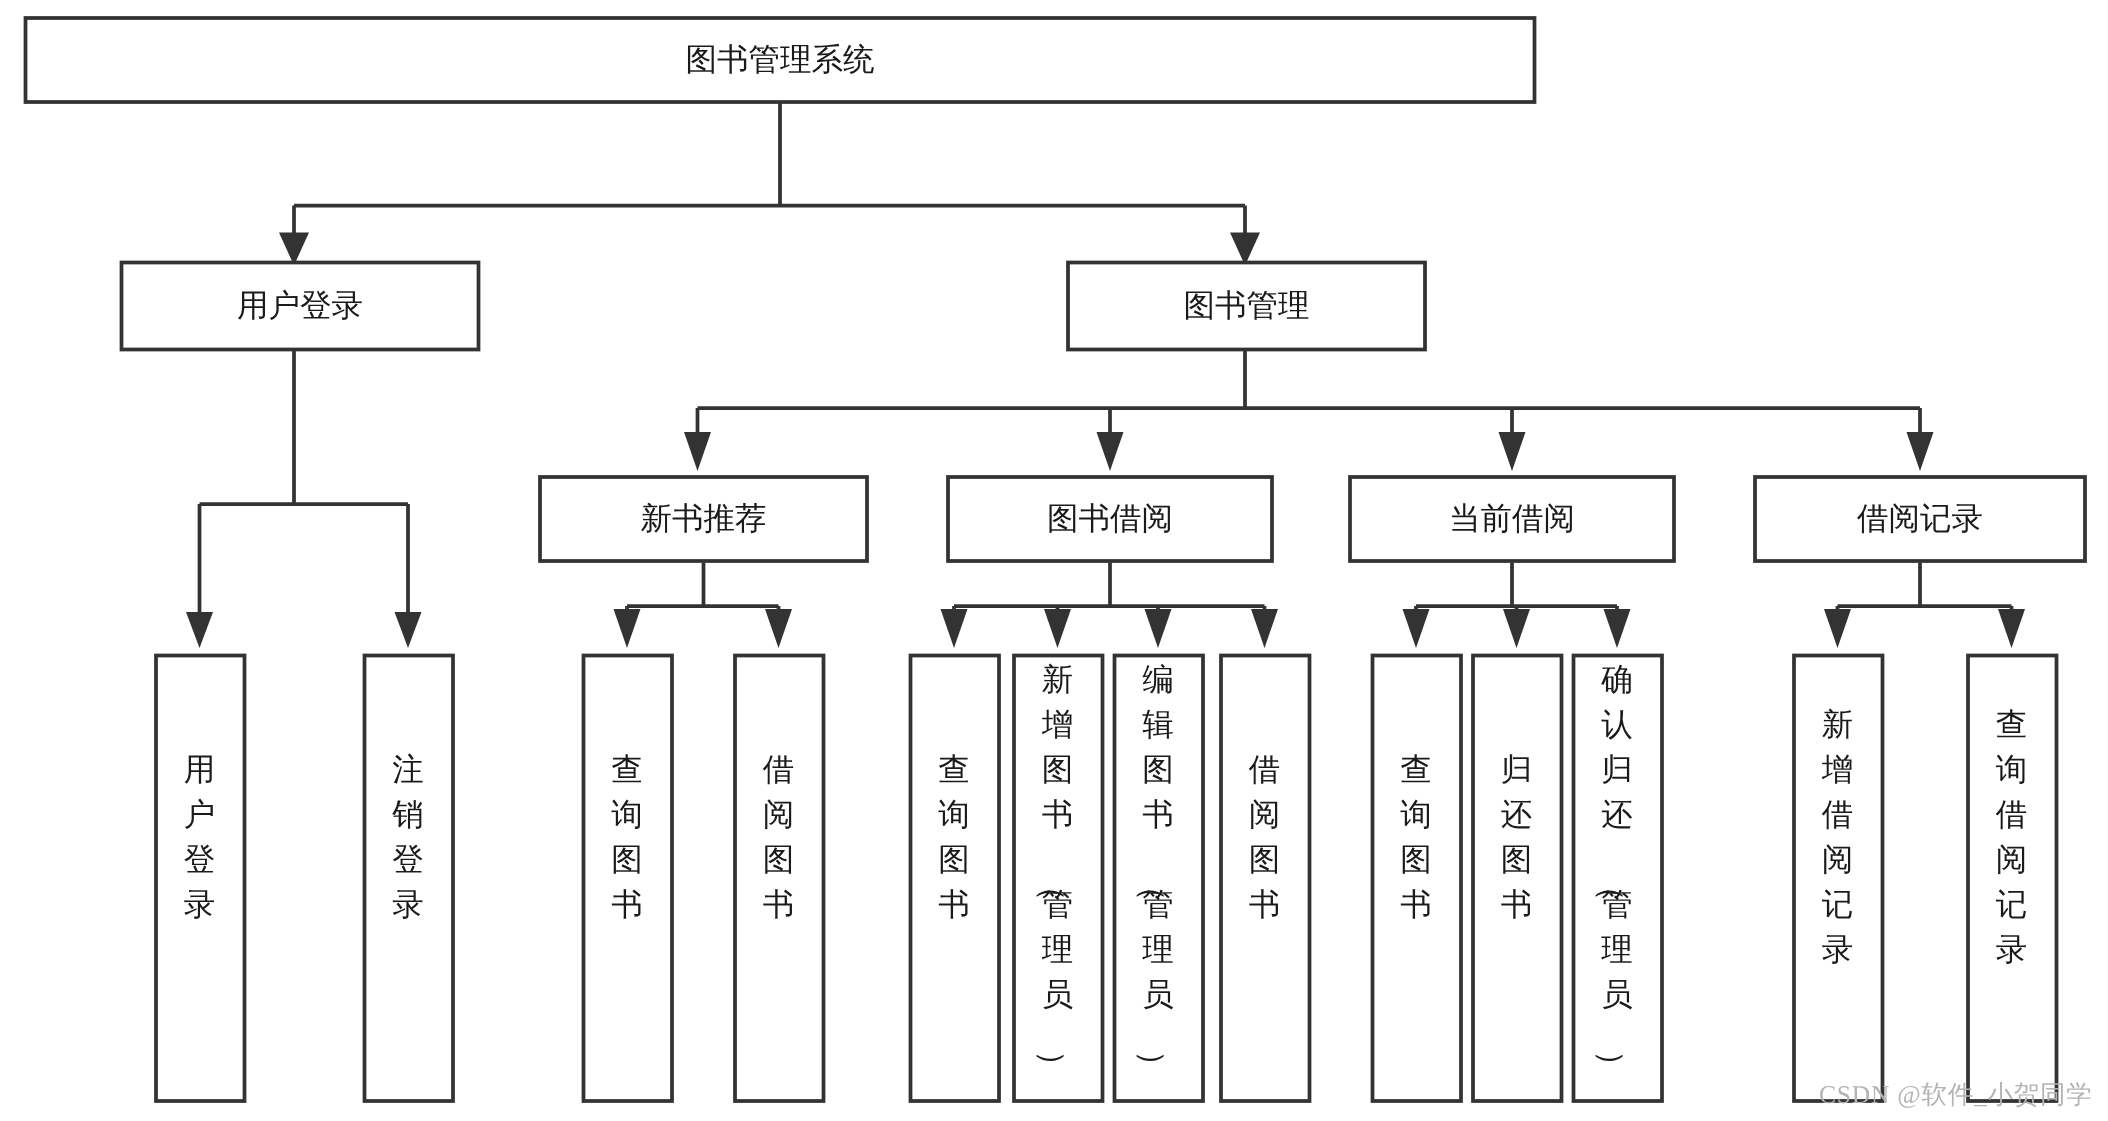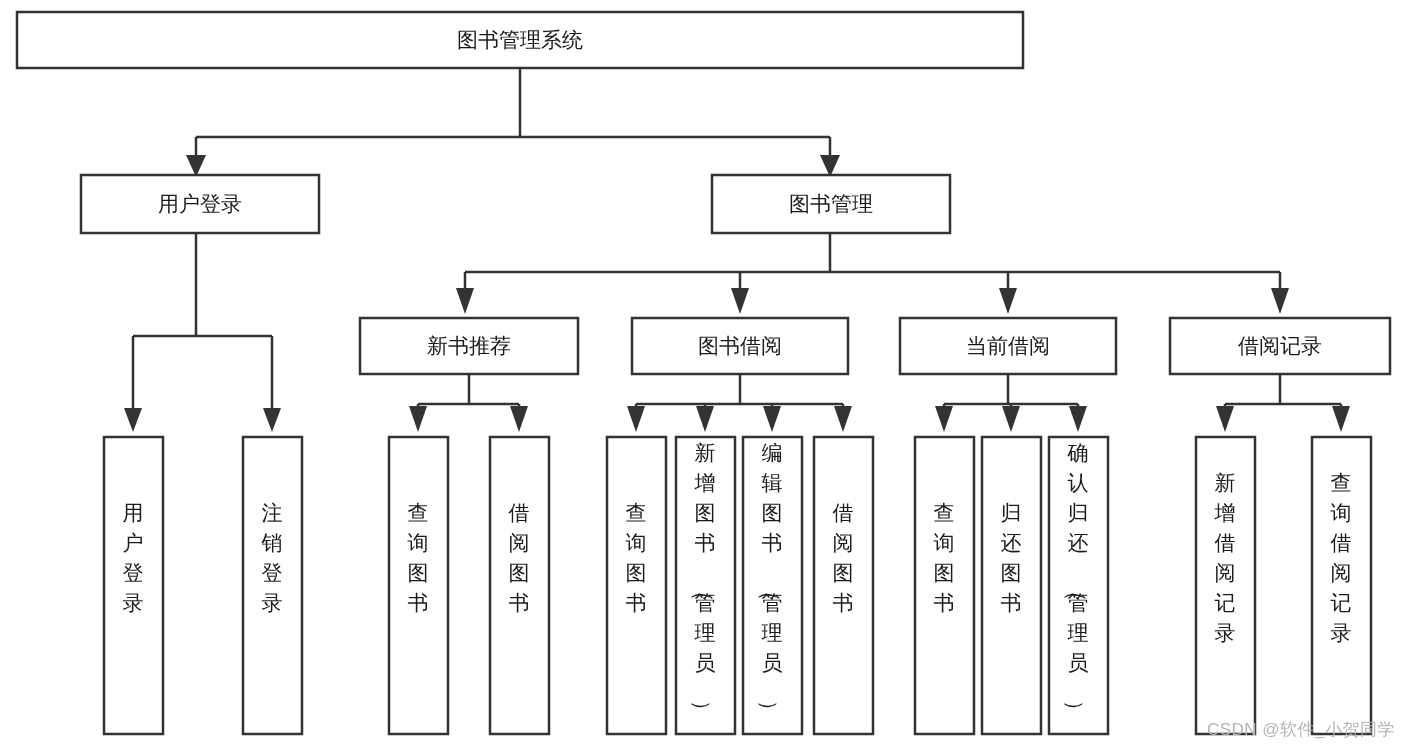--- a/index.html
+++ b/index.html
@@ -45,21 +45,21 @@
   .leaf-label {
     font-family: "DejaVu Sans", "Liberation Sans", sans-serif;
     fill: #1a1a1a;
     font-size: 21px;
     text-anchor: middle;
   }
   .watermark {
     position: absolute;
     right: 10px;
     bottom: 6px;
-    font-family: Liberation Sans, sans-serif;
+    font-family: Liberation Serif, serif;
     font-size: 17px;
     color: #b4b4b4;
     white-space: nowrap;
     letter-spacing: 0.5px;
   }
 </style>
 </head>
 <body>
 
 <div id="diagram-root">

